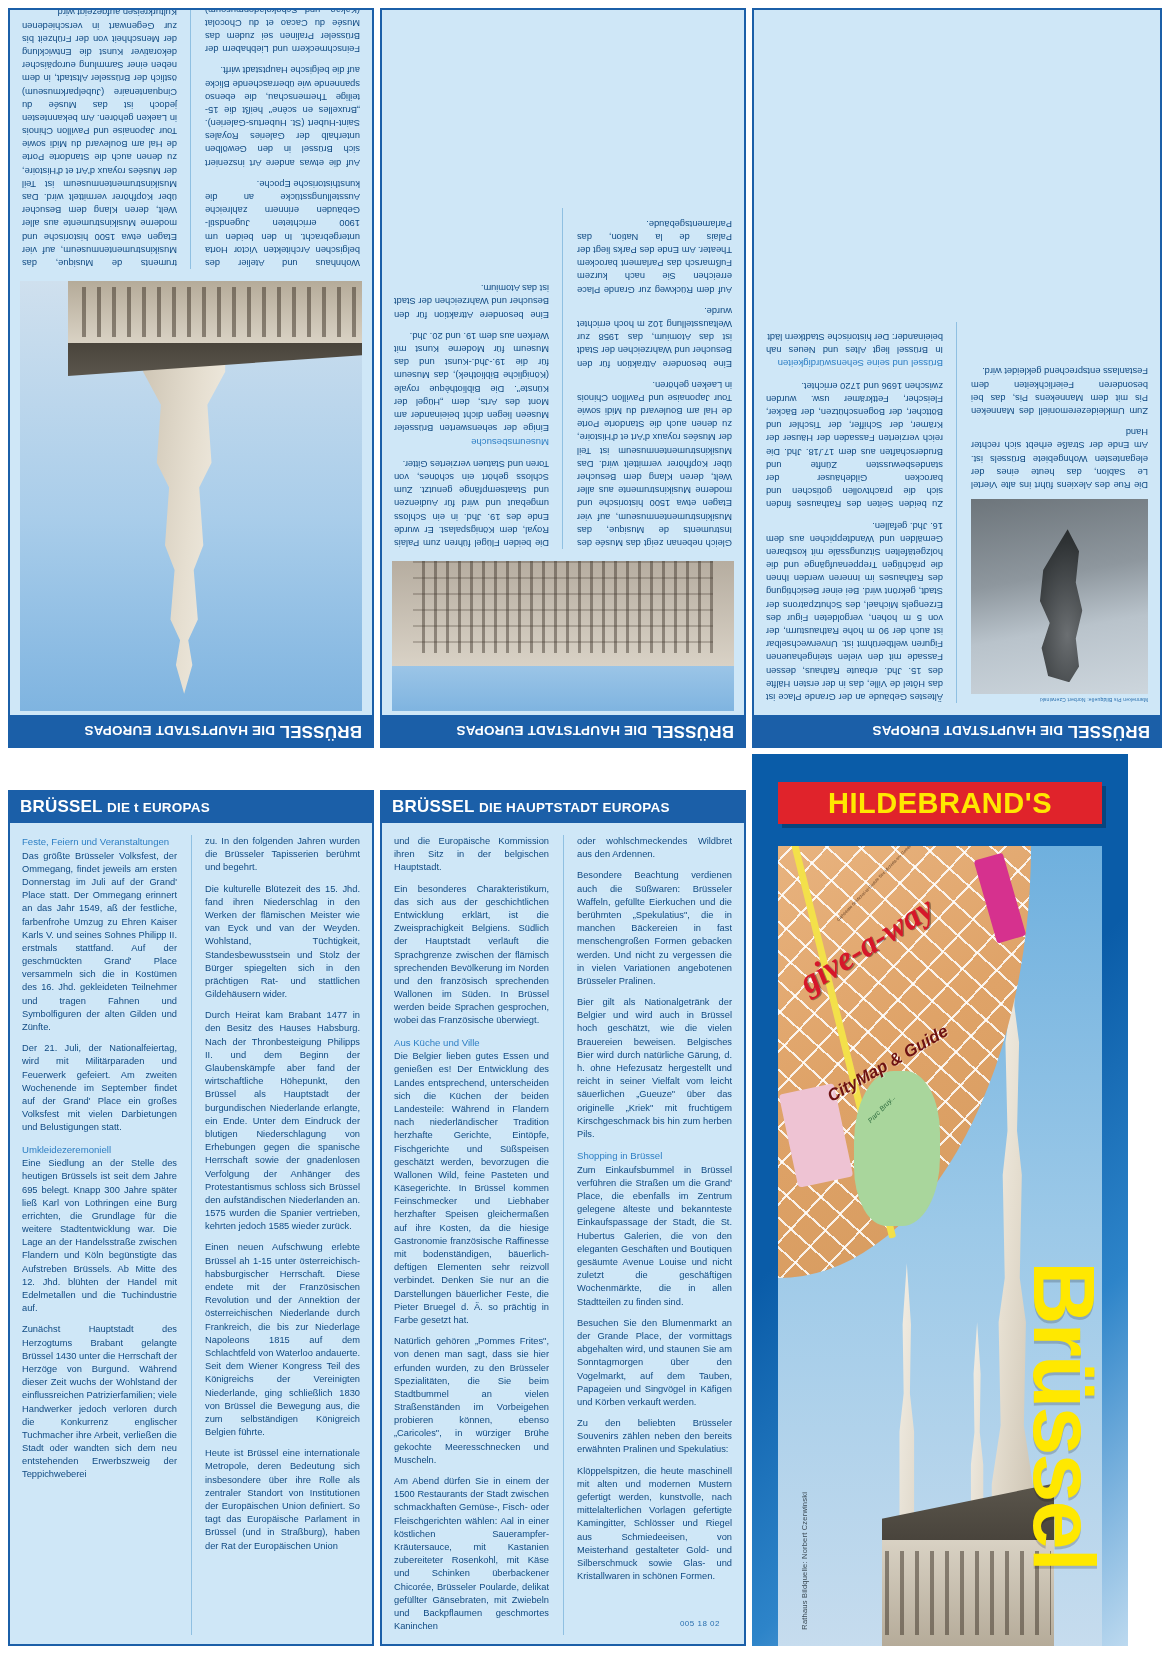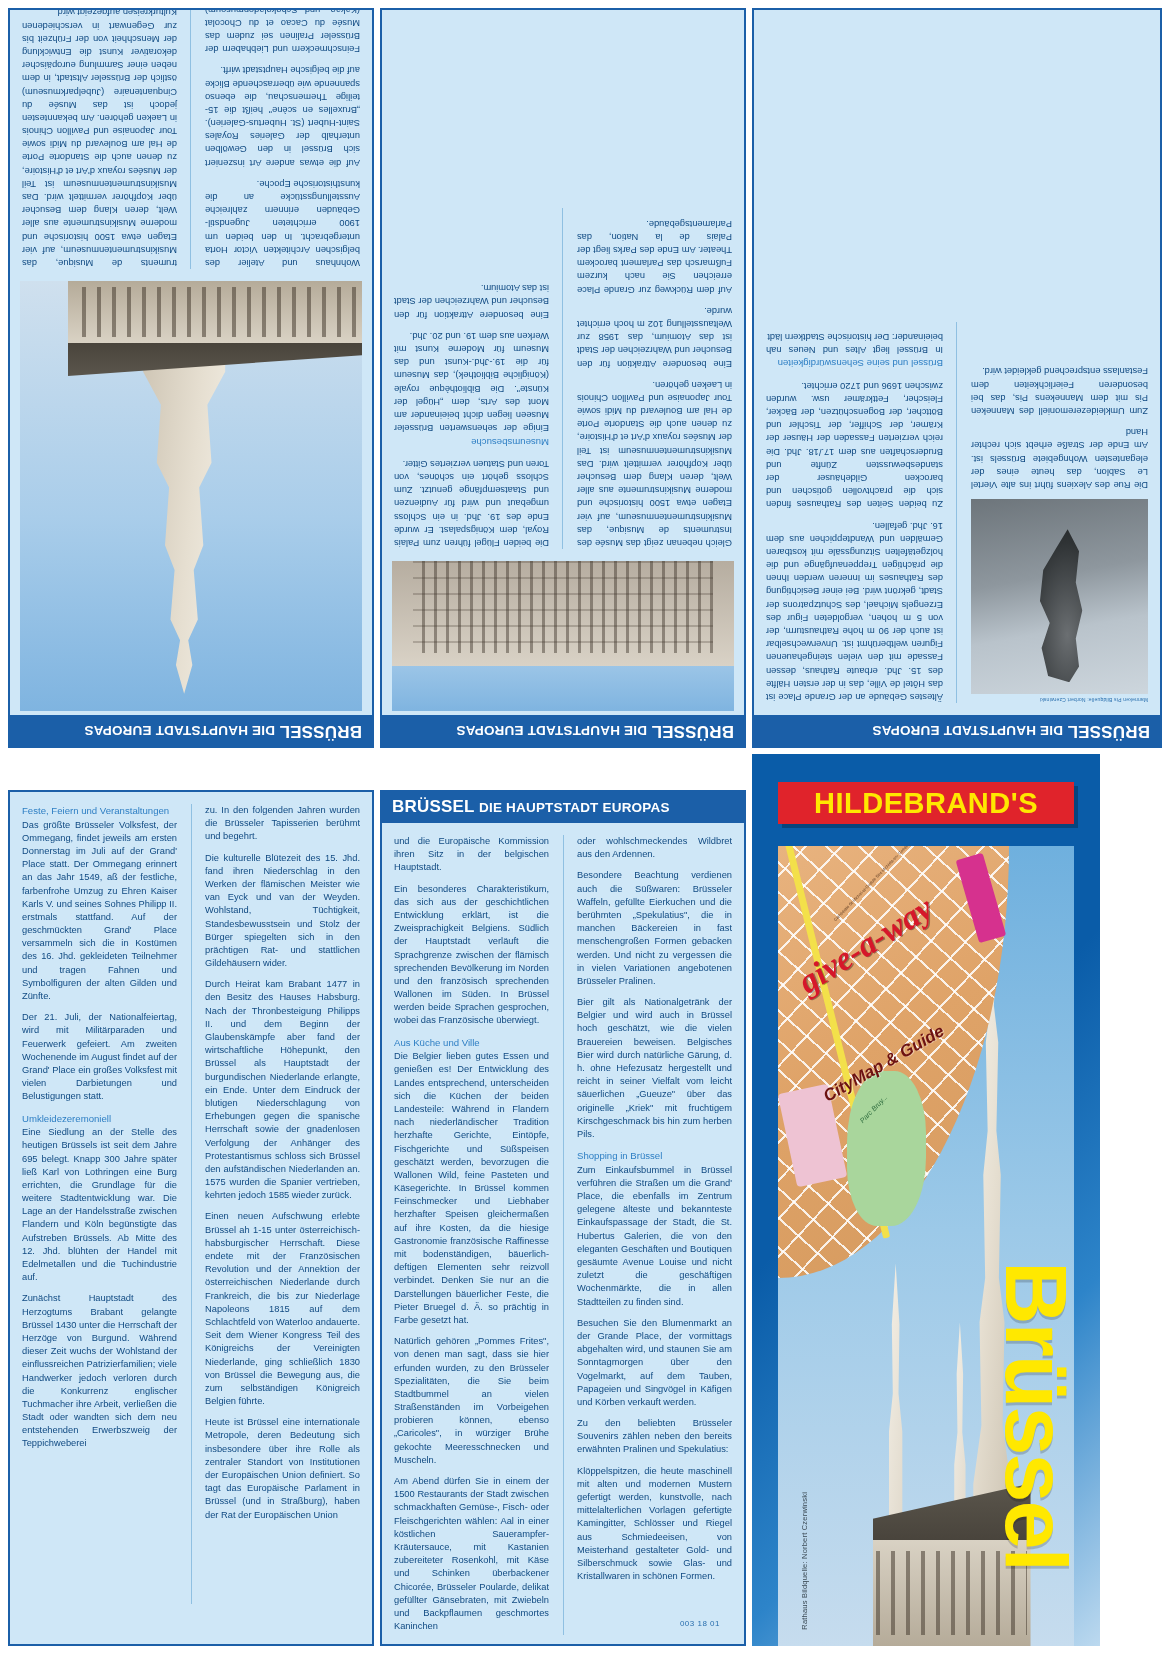--- a/index.html
+++ b/index.html
@@ -279,25 +279,29 @@
       <div class="col">
         <p>Ältestes Gebäude an der Grande Place ist das Hôtel de Ville, das in der ersten Hälfte des 15. Jhd. erbaute Rathaus, dessen Fassade mit den vielen steingehauenen Figuren weltberühmt ist. Unverwechselbar ist auch der 90 m hohe Rathausturm, der von 5 m hohen, vergoldeten Figur des Erzengels Michael, des Schutzpatrons der Stadt, gekrönt wird. Bei einer Besichtigung des Rathauses im Inneren werden Ihnen die prächtigen Treppenaufgänge und die holzgetäfelten Sitzungssäle mit kostbaren Gemälden und Wandteppichen aus dem 16. Jhd. gefallen.</p>
         <p>Zu beiden Seiten des Rathauses finden sich die prachtvollen gotischen und barocken Gildehäuser der standesbewussten Zünfte und Bruderschaften aus dem 17./18. Jhd. Die reich verzierten Fassaden der Häuser der Krämer, der Schiffer, der Tischler und Böttcher, der Bogenschützen, der Bäcker, Fleischer, Fettkrämer usw. wurden zwischen 1696 und 1720 errichtet.</p>
         <span class="sub">Brüssel und seine Sehenswürdigkeiten</span>
         <p>In Brüssel liegt Altes und Neues nah beieinander: Der historische Stadtkern lädt</p>
       </div>
     </div>
   </div>
 
   <div class="panel" style="left:8px; top:790px; width:366px; height:856px;">
+    <div class="hdr">
+      <span class="big">BRÜSSEL</span>
+      <span class="small">DIE t EUROPAS</span>
+    </div>
     <div class="cols">
       <div class="col">
         <span class="sub">Feste, Feiern und Veranstaltungen</span>
         <p>Das größte Brüsseler Volksfest, der Ommegang, findet jeweils am ersten Donnerstag im Juli auf der Grand' Place statt. Der Ommegang erinnert an das Jahr 1549, aß der festliche, farbenfrohe Umzug zu Ehren Kaiser Karls V. und seines Sohnes Philipp II. erstmals stattfand. Auf der geschmückten Grand' Place versammeln sich die in Kostümen des 16. Jhd. gekleideten Teilnehmer und tragen Fahnen und Symbolfiguren der alten Gilden und Zünfte.</p>
-        <p>Der 21. Juli, der Nationalfeiertag, wird mit Militärparaden und Feuerwerk gefeiert. Am zweiten Wochenende im August findet auf der Grand' Place ein großes Volksfest mit vielen Darbietungen und Belustigungen statt.</p>
+        <p>Der 21. Juli, der Nationalfeiertag, wird mit Militärparaden und Feuerwerk gefeiert. Am zweiten Wochenende im September findet auf der Grand' Place ein großes Volksfest mit vielen Darbietungen und Belustigungen statt.</p>
         <span class="sub">Umkleidezeremoniell</span>
         <p>Eine Siedlung an der Stelle des heutigen Brüssels ist seit dem Jahre 695 belegt. Knapp 300 Jahre später ließ Karl von Lothringen eine Burg errichten, die Grundlage für die weitere Stadtentwicklung war. Die Lage an der Handelsstraße zwischen Flandern und Köln begünstigte das Aufstreben Brüssels. Ab Mitte des 12. Jhd. blühten der Handel mit Edelmetallen und die Tuchindustrie auf.</p>
         <p>Zunächst Hauptstadt des Herzogtums Brabant gelangte Brüssel 1430 unter die Herrschaft der Herzöge von Burgund. Während dieser Zeit wuchs der Wohlstand der einflussreichen Patrizierfamilien; viele Handwerker jedoch verloren durch die Konkurrenz englischer Tuchmacher ihre Arbeit, verließen die Stadt oder wandten sich dem neu entstehenden Erwerbszweig der Teppichweberei</p>
       </div>
       <div class="col">
         <p>zu. In den folgenden Jahren wurden die Brüsseler Tapisserien berühmt und begehrt.</p>
         <p>Die kulturelle Blütezeit des 15. Jhd. fand ihren Niederschlag in den Werken der flämischen Meister wie van Eyck und van der Weyden. Wohlstand, Tüchtigkeit, Standesbewusstsein und Stolz der Bürger spiegelten sich in den prächtigen Rat- und stattlichen Gildehäusern wider.</p>
         <p>Durch Heirat kam Brabant 1477 in den Besitz des Hauses Habsburg. Nach der Thronbesteigung Philipps II. und dem Beginn der Glaubenskämpfe aber fand der wirtschaftliche Höhepunkt, den Brüssel als Hauptstadt der burgundischen Niederlande erlangte, ein Ende. Unter dem Eindruck der blutigen Niederschlagung von Erhebungen gegen die spanische Herrschaft sowie der gnadenlosen Verfolgung der Anhänger des Protestantismus schloss sich Brüssel den aufständischen Niederlanden an. 1575 wurden die Spanier vertrieben, kehrten jedoch 1585 wieder zurück.</p>
         <p>Einen neuen Aufschwung erlebte Brüssel ah 1-15 unter österreichisch-habsburgischer Herrschaft. Diese endete mit der Französischen Revolution und der Annektion der österreichischen Niederlande durch Frankreich, die bis zur Niederlage Napoleons 1815 auf dem Schlachtfeld von Waterloo andauerte. Seit dem Wiener Kongress Teil des Königreichs der Vereinigten Niederlande, ging schließlich 1830 von Brüssel die Bewegung aus, die zum selbständigen Königreich Belgien führte.</p>
         <p>Heute ist Brüssel eine internationale Metropole, deren Bedeutung sich insbesondere über ihre Rolle als zentraler Standort von Institutionen der Europäischen Union definiert. So tagt das Europäische Parlament in Brüssel (und in Straßburg), haben der Rat der Europäischen Union</p>
@@ -321,26 +325,26 @@
       </div>
       <div class="col">
         <p>oder wohlschmeckendes Wildbret aus den Ardennen.</p>
         <p>Besondere Beachtung verdienen auch die Süßwaren: Brüsseler Waffeln, gefüllte Eierkuchen und die berühmten „Spekulatius", die in manchen Bäckereien in fast menschengroßen Formen gebacken werden. Und nicht zu vergessen die in vielen Variationen angebotenen Brüsseler Pralinen.</p>
         <p>Bier gilt als Nationalgetränk der Belgier und wird auch in Brüssel hoch geschätzt, wie die vielen Brauereien beweisen. Belgisches Bier wird durch natürliche Gärung, d. h. ohne Hefezusatz hergestellt und reicht in seiner Vielfalt vom leicht säuerlichen „Gueuze" über das originelle „Kriek" mit fruchtigem Kirschgeschmack bis hin zum herben Pils.</p>
         <span class="sub">Shopping in Brüssel</span>
         <p>Zum Einkaufsbummel in Brüssel verführen die Straßen um die Grand' Place, die ebenfalls im Zentrum gelegene älteste und bekannteste Einkaufspassage der Stadt, die St. Hubertus Galerien, die von den eleganten Geschäften und Boutiquen gesäumte Avenue Louise und nicht zuletzt die geschäftigen Wochenmärkte, die in allen Stadtteilen zu finden sind.</p>
         <p>Besuchen Sie den Blumenmarkt an der Grande Place, der vormittags abgehalten wird, und staunen Sie am Sonntagmorgen über den Vogelmarkt, auf dem Tauben, Papageien und Singvögel in Käfigen und Körben verkauft werden.</p>
         <p>Zu den beliebten Brüsseler Souvenirs zählen neben den bereits erwähnten Pralinen und Spekulatius:</p>
         <p>Klöppelspitzen, die heute maschinell mit alten und modernen Mustern gefertigt werden, kunstvolle, nach mittelalterlichen Vorlagen gefertigte Kamingitter, Schlösser und Riegel aus Schmiedeeisen, von Meisterhand gestalteter Gold- und Silberschmuck sowie Glas- und Kristallwaren in schönen Formen.</p>
-        <div class="pagecode">003 18 01</div>
-      </div>
-    </div>
-  </div>
-
-  <div class="cover" style="left:752px; top:754px; width:348px; height:892px;">
+        <div class="pagecode">005 18 02</div>
+      </div>
+    </div>
+  </div>
+
+  <div class="cover" style="left:752px; top:754px; width:376px; height:892px;">
 
     <div class="brandbar">
       <span>HILDEBRAND'S</span>
     </div>
 
     <div class="coverimg">
 
       <div class="towerwrap">
         <div class="turret"></div>
         <div class="turret turret2"></div>

